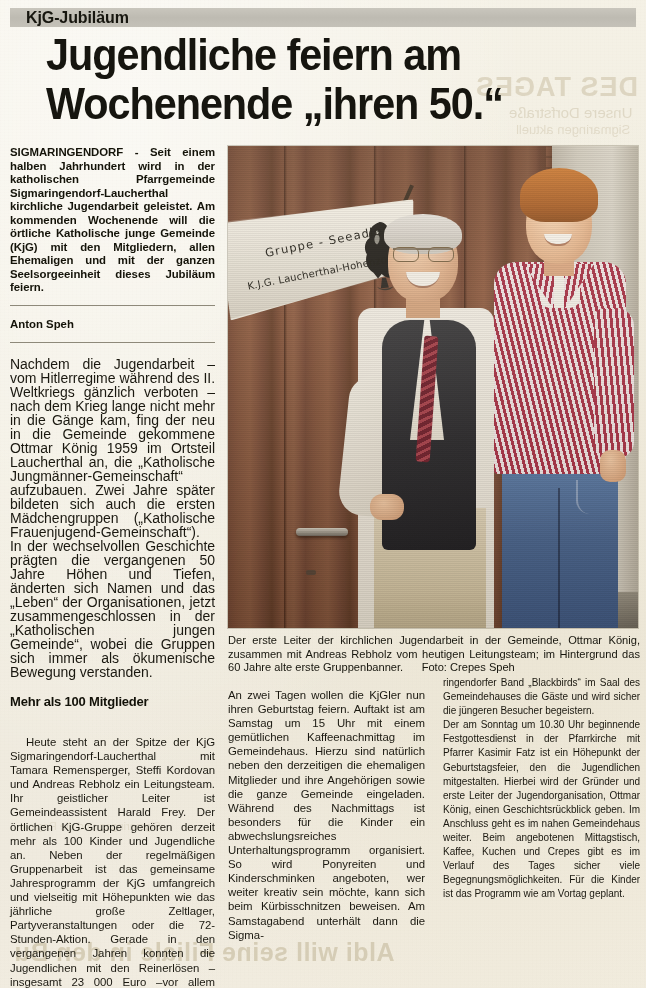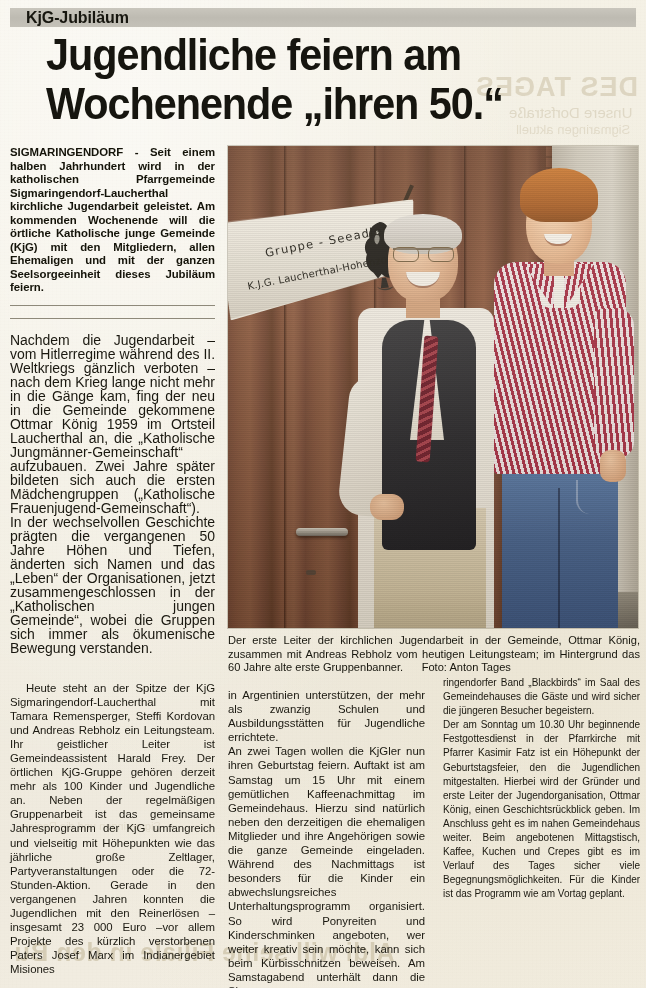--- a/index.html
+++ b/index.html
@@ -680,35 +680,36 @@
         <div id="m2-smile"></div>
       </div>
 
       <div id="photo-tone"></div>
       <div id="photo-halftone"></div>
     </div>
   </div>
 
   <div id="caption">
     <span>Der erste Leiter der kirchlichen Jugendarbeit in der Gemeinde, Ottmar König, zusammen mit Andreas Rebholz vom heutigen Leitungsteam; im Hintergrund das 60 Jahre alte erste Gruppenbanner.</span>
-    <span>&nbsp;&nbsp;&nbsp;&nbsp;&nbsp;</span><span id="caption-credit">Foto: Anton Tages</span>
+    <span>&nbsp;&nbsp;&nbsp;&nbsp;&nbsp;</span><span id="caption-credit">Foto: Crepes Speh</span>
   </div>
 
   <div id="lead-col">
     <div id="lead-text">SIGMARINGENDORF - Seit einem halben Jahrhundert wird in der katholischen Pfarrgemeinde Sigmaringendorf-Laucherthal kirchliche Jugendarbeit geleistet. Am kommenden Wochenende will die örtliche Katholische junge Gemeinde (KjG) mit den Mitgliedern, allen Ehemaligen und mit der ganzen Seelsorgeeinheit dieses Jubiläum feiern.</div>
     <div class="rule"></div>
     <div id="byline">
+      <div>Anton Speh</div>
     </div>
     <div class="rule" id="byline-rule"></div>
     <div id="col1-body" class="para">Nachdem die Jugendarbeit – vom Hitlerregime während des II. Weltkriegs gänzlich verboten – nach dem Krieg lange nicht mehr in die Gänge kam, fing der neu in die Gemeinde gekommene Ottmar König 1959 im Ortsteil Laucherthal an, die „Katholische Jungmänner-Gemeinschaft“ aufzubauen. Zwei Jahre später bildeten sich auch die ersten Mädchengruppen („Katholische Frauenjugend-Gemeinschaft“). In der wechselvollen Geschichte prägten die vergangenen 50 Jahre Höhen und Tiefen, änderten sich Namen und das „Leben“ der Organisationen, jetzt zusammengeschlossen in der „Katholischen jungen Gemeinde“, wobei die Gruppen sich immer als ökumenische Bewegung verstanden.</div>
+    <div id="subhead">Mehr als 100 Mitglieder</div>
     <div id="col1-body2" class="para"><span class="indent"></span><span>Heute steht an der Spitze der KjG Sigmaringendorf-Laucherthal mit Tamara Remensperger, Steffi Kordovan und Andreas Rebholz ein Leitungsteam. Ihr geistlicher Leiter ist Gemeindeassistent Harald Frey. Der örtlichen KjG-Gruppe gehören derzeit mehr als 100 Kinder und Jugendliche an. Neben der regelmäßigen Gruppenarbeit ist das gemeinsame Jahresprogramm der KjG umfangreich und vielseitig mit Höhepunkten wie das jährliche große Zeltlager, Partyveranstaltungen oder die 72-Stunden-Aktion. Gerade in den vergangenen Jahren konnten die Jugendlichen mit den Reinerlösen – insgesamt 23 000 Euro –vor allem Projekte des kürzlich verstorbenen Paters Josef Marx im Indianergebiet Misiones</span></div>
   </div>
 
   <div id="col2">
-    <div id="col2-body" class="para">in Argentinien unterstützen, der mehr als zwanzig Schulen und Ausbildungsstätten für Jugendliche errichtete.</div>
     <div class="para"><span class="indent"></span><span>An zwei Tagen wollen die KjGler nun ihren Geburtstag feiern. Auftakt ist am Samstag um 15 Uhr mit einem gemütlichen Kaffeenachmittag im Gemeindehaus. Hierzu sind natürlich neben den derzeitigen die ehemaligen Mitglieder und ihre Angehörigen sowie die ganze Gemeinde eingeladen. Während des Nachmittags ist besonders für die Kinder ein abwechslungsreiches Unterhaltungsprogramm organisiert. So wird Ponyreiten und Kinderschminken angeboten, wer weiter kreativ sein möchte, kann sich beim Kürbisschnitzen beweisen. Am Samstagabend unterhält dann die Sigma-</span></div>
   </div>
 
   <div id="col3">
     <div id="col3-body" class="para">ringendorfer Band „Blackbirds“ im Saal des Gemeindehauses die Gäste und wird sicher die jüngeren Besucher begeistern.</div>
     <div class="para"><span class="indent"></span><span>Der am Sonntag um 10.30 Uhr beginnende Festgottesdienst in der Pfarrkirche mit Pfarrer Kasimir Fatz ist ein Höhepunkt der Geburtstagsfeier, den die Jugendlichen mitgestalten. Hierbei wird der Gründer und erste Leiter der Jugendorganisation, Ottmar König, einen Geschichtsrückblick geben. Im Anschluss geht es im nahen Gemeindehaus weiter. Beim angebotenen Mittagstisch, Kaffee, Kuchen und Crepes gibt es im Verlauf des Tages sicher viele Begegnungsmöglichkeiten. Für die Kinder ist das Programm wie am Vortag geplant.</span></div>
   </div>
 
 </div>
 

